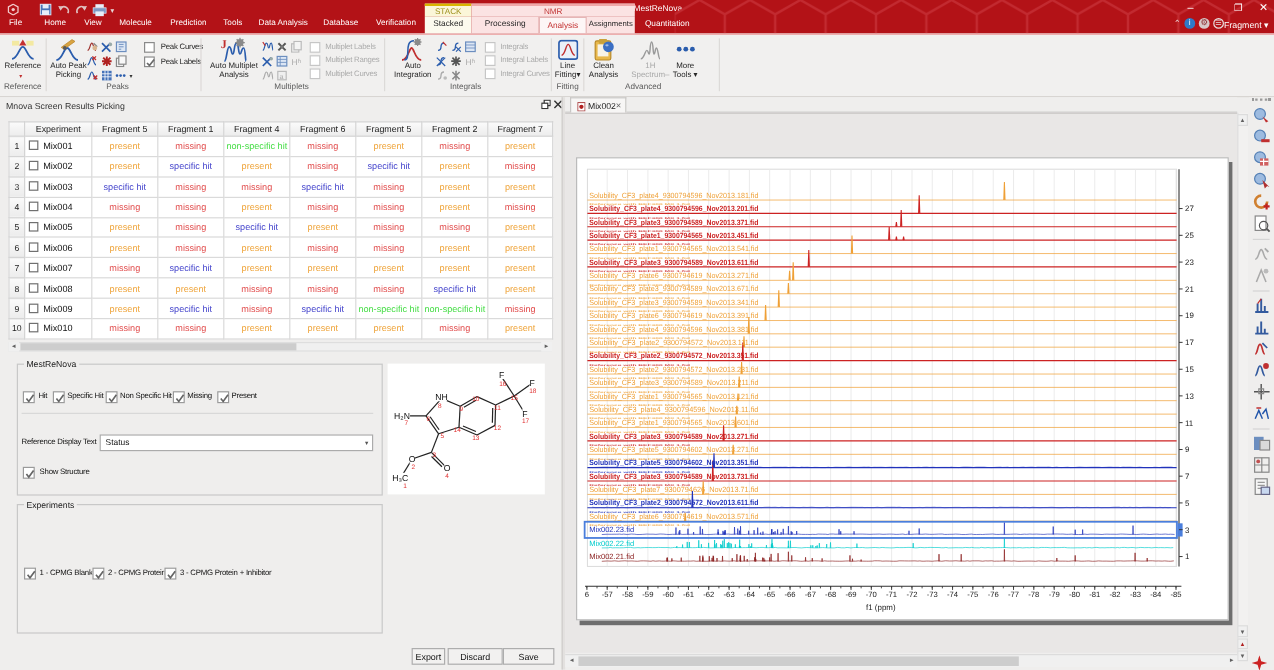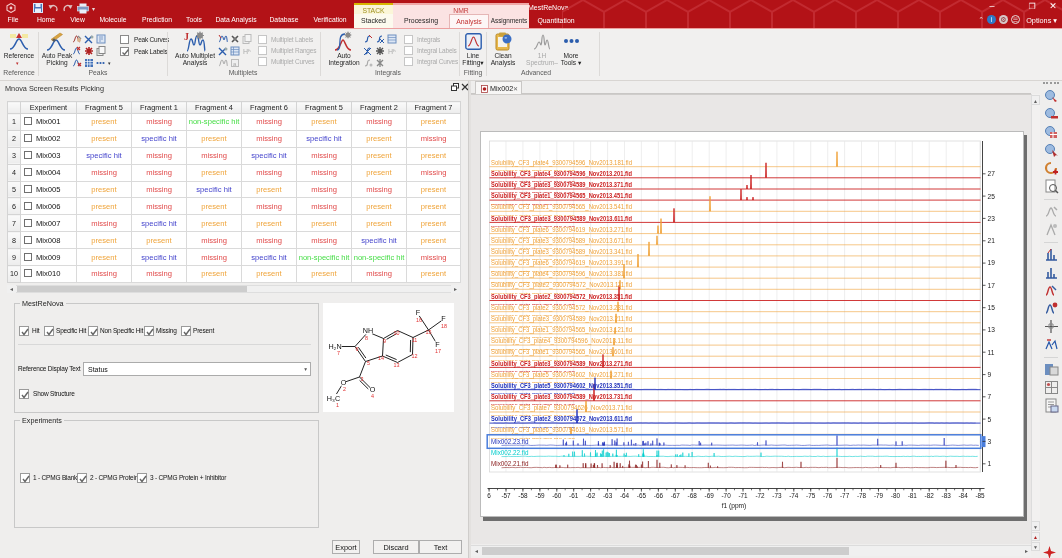--- a/index.html
+++ b/index.html
@@ -107,21 +107,21 @@
 
   <div class="tabhead" style="left:393px;width:136px;background:#FBE3E3;border-top:2px solid #F0A8A8;color:#C23A3A">NMR</div>
   <div class="rtab" style="left:393px;width:56px;background:#FBE3E3;font-size:6.9px">Processing</div>
   <div class="rtab" style="left:449px;width:40px;background:#FDF6F6;border:1px solid #E5B6B6;border-bottom:none;color:#C23030;font-size:6.9px">Analysis</div>
   <div class="rtab" style="left:489px;width:40px;background:#FBE3E3;font-size:6.4px">Assignments</div>
   <div class="rtab" style="left:533px;width:46px;color:#fff;font-size:6.9px">Quantitation</div>
   <div style="position:absolute;right:78px;top:16px;color:#EBD5D5;font-size:7px">⌃</div>
   <div style="position:absolute;right:66px;top:15px;width:9px;height:9px;border-radius:50%;background:#2E79C7;color:#fff;font-size:7px;text-align:center;line-height:9px">i</div>
   <div style="position:absolute;right:54px;top:15px;width:9px;height:9px;border-radius:50%;background:#D8C8C8;color:#8E3034;font-size:7px;text-align:center;line-height:9px">⚙</div>
   <div style="position:absolute;right:42px;top:15px;width:9px;height:9px;border-radius:50%;border:1px solid #E8DEDE;color:#E8DEDE;font-size:6px;text-align:center;line-height:8px">☰</div>
-  <div style="position:absolute;right:5px;top:16px;color:#fff;font-size:7.3px">Options ▾</div>
+  <div style="position:absolute;right:5px;top:16px;color:#fff;font-size:7.3px">Fragment ▾</div>
 </div>
 
 <div id="ribbon">
 
   <svg style="position:absolute;left:9px;top:3px" width="20" height="19" viewBox="0 0 20 19">
     <rect x="1" y="2" width="6" height="4" fill="#F3E9A2"></rect>
       <rect x="13" y="2" width="6" height="4" fill="#F3E9A2"></rect>
     <path d="M10 1 L13 6 H7 Z" fill="#C43030"></path>
     <path d="M1 17 C6 17 7 7 10 7 C13 7 14 17 19 17" fill="none" stroke="#2B5DAD" stroke-width="1.5"></path>
   </svg>
@@ -586,23 +586,23 @@
     </svg>
   </div>
 <div class="wlab" style="left:90px;top:474px">2 - CPMG Protein</div>
 <div class="wcb" style="left:137px;top:473px">
     <svg width="10" height="10" viewBox="0 0 10 10">
       <path d="M2 5 L4 7.5 L8 2" fill="none" stroke="#666" stroke-width="1.4"></path>
     </svg>
   </div>
 <div class="wlab" style="left:150px;top:474px">3 - CPMG Protein + Inhibitor</div>
 
-<div class="btn" style="left:332px;top:540px;width:28px">Export</div>
+<div class="btn" style="left:343px;top:540px;width:28px">Export</div>
 <div class="btn" style="left:373px;top:540px;width:46px">Discard</div>
-<div class="btn" style="left:419px;top:540px;width:43px">Text</div>
+<div class="btn" style="left:419px;top:540px;width:43px">Save</div>
 
 <div id="splitter"></div>
 
 <div id="tabbar"></div>
 <div id="doctab">
   <svg style="position:absolute;left:5px;top:3px" width="7" height="8" viewBox="0 0 7 8">
       <rect x="0.5" y="0.5" width="6" height="7" fill="#fff" stroke="#A84040" stroke-width="0.8"></rect>
       <circle cx="3.5" cy="4" r="1.8" fill="#B02020"></circle>
     </svg>
   <div style="position:absolute;left:14px;top:2px">Mix002</div>

